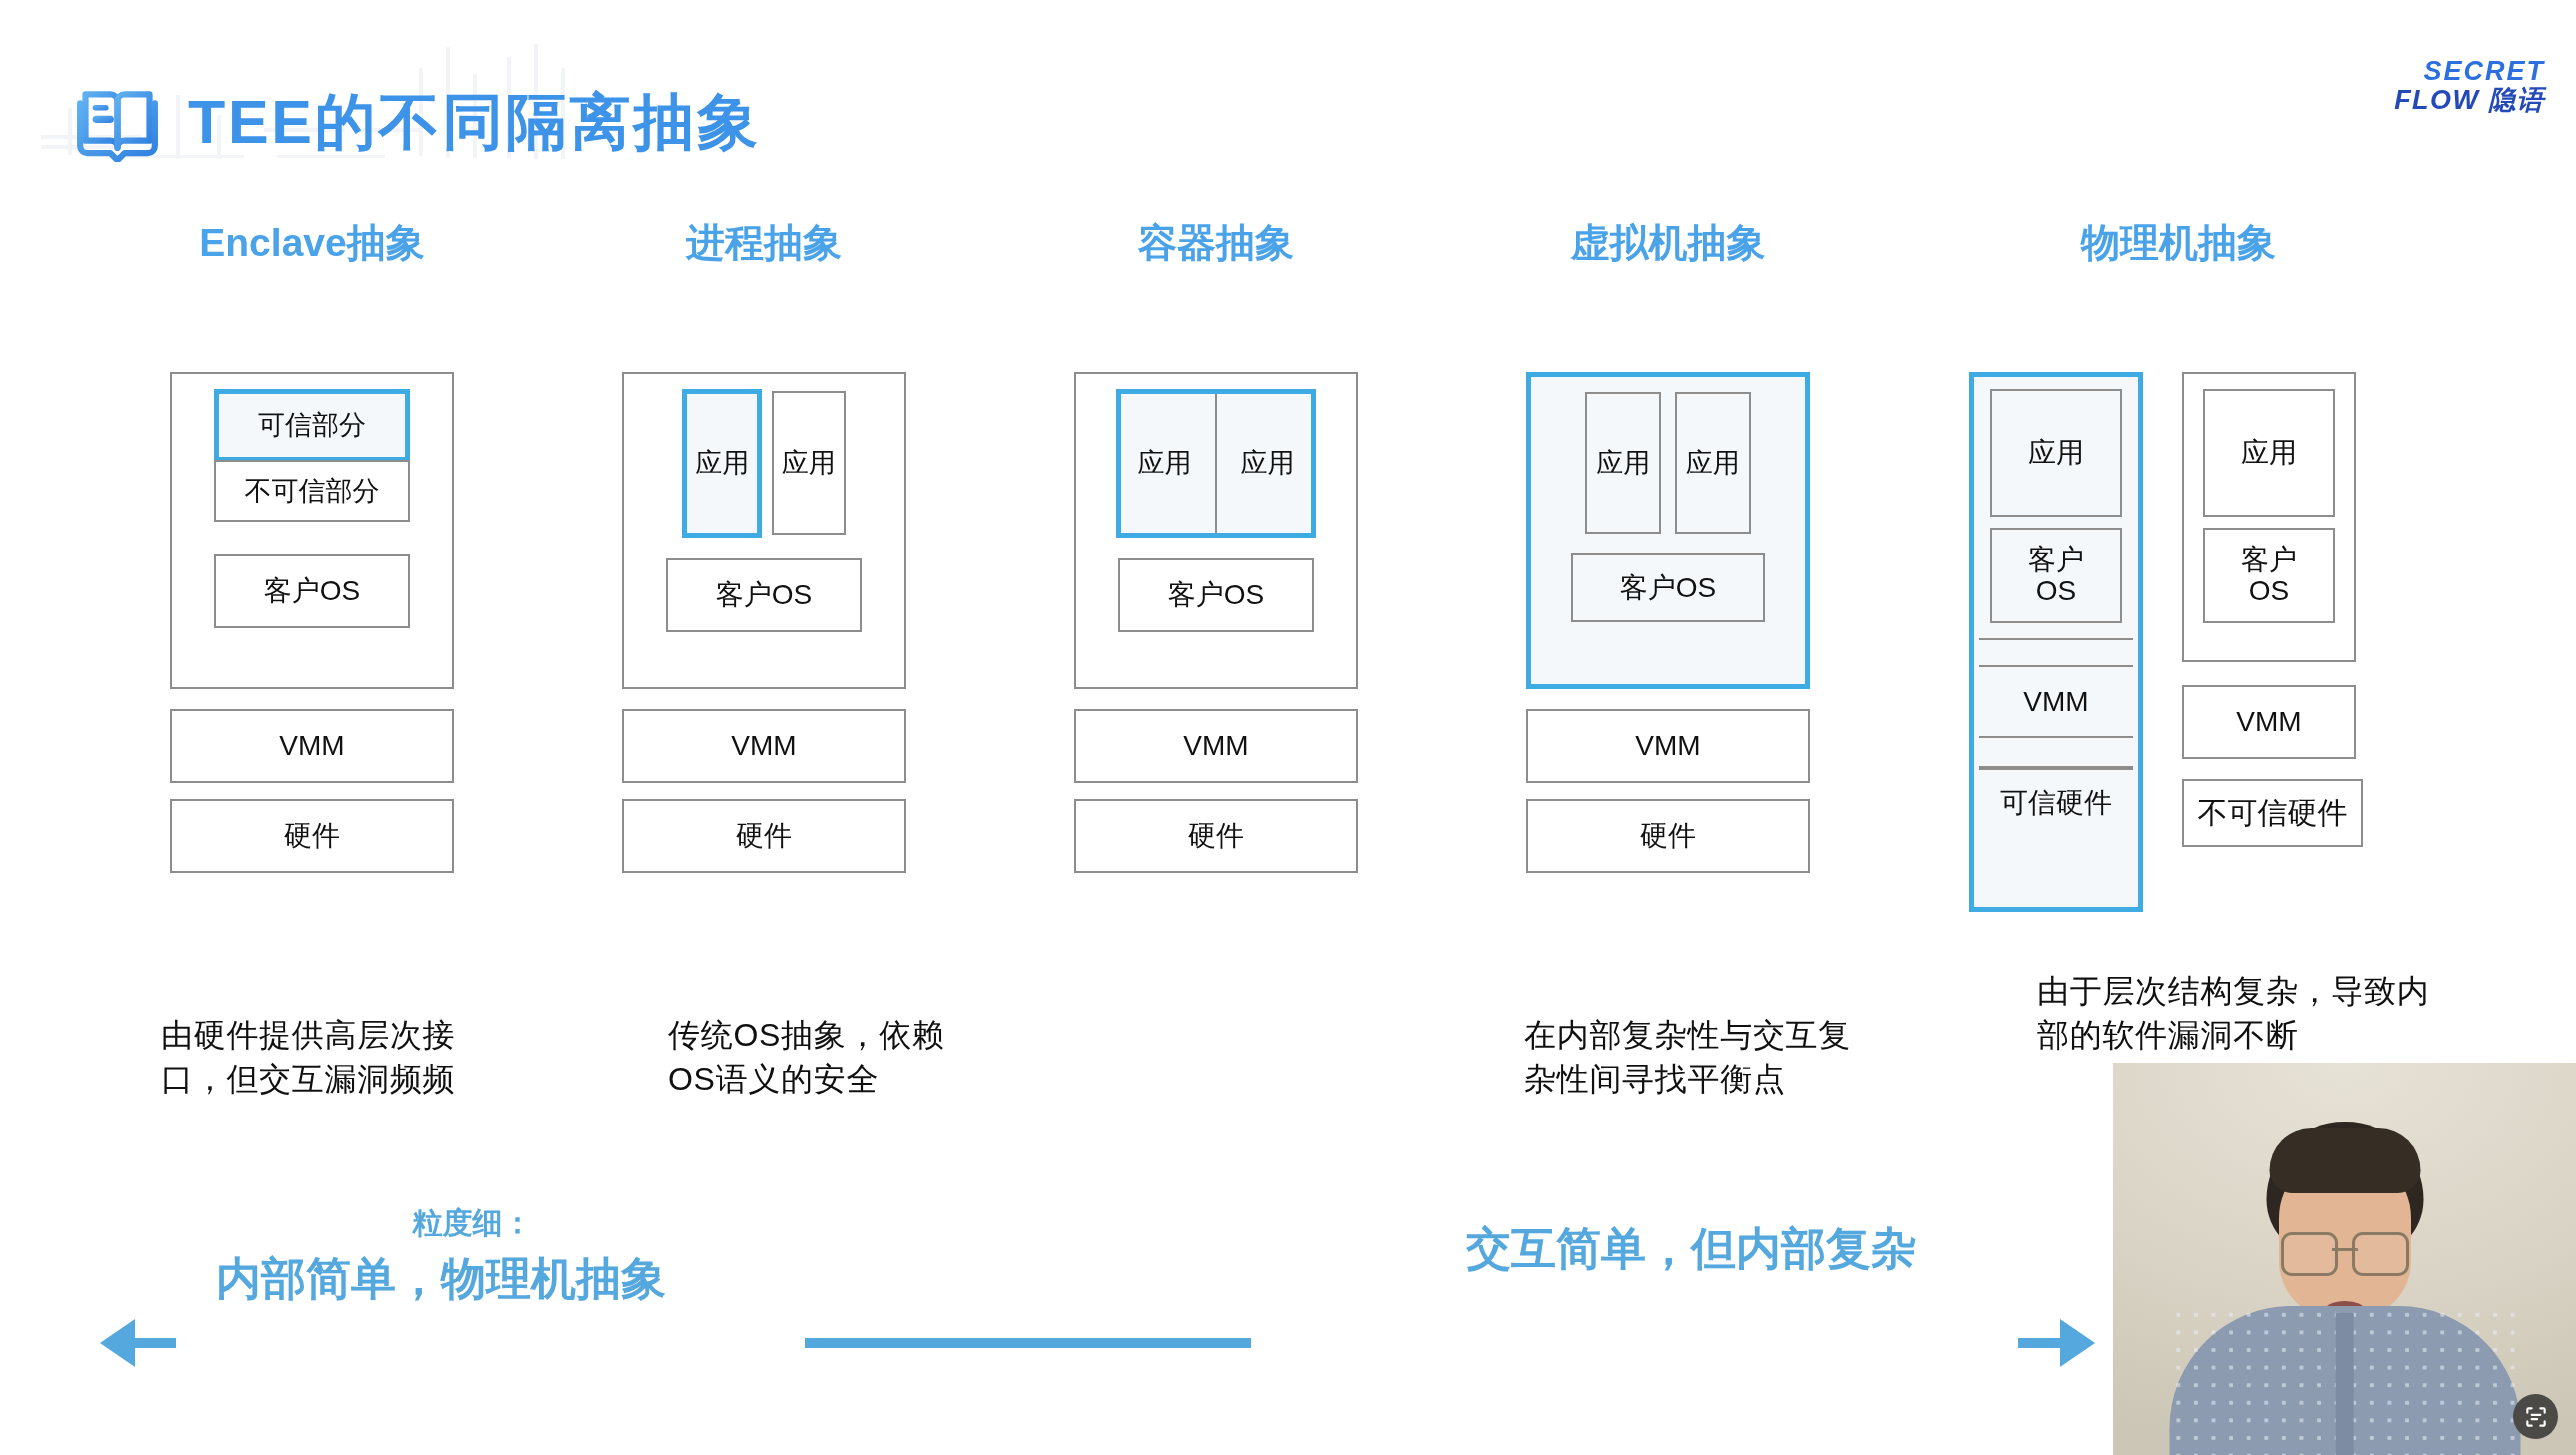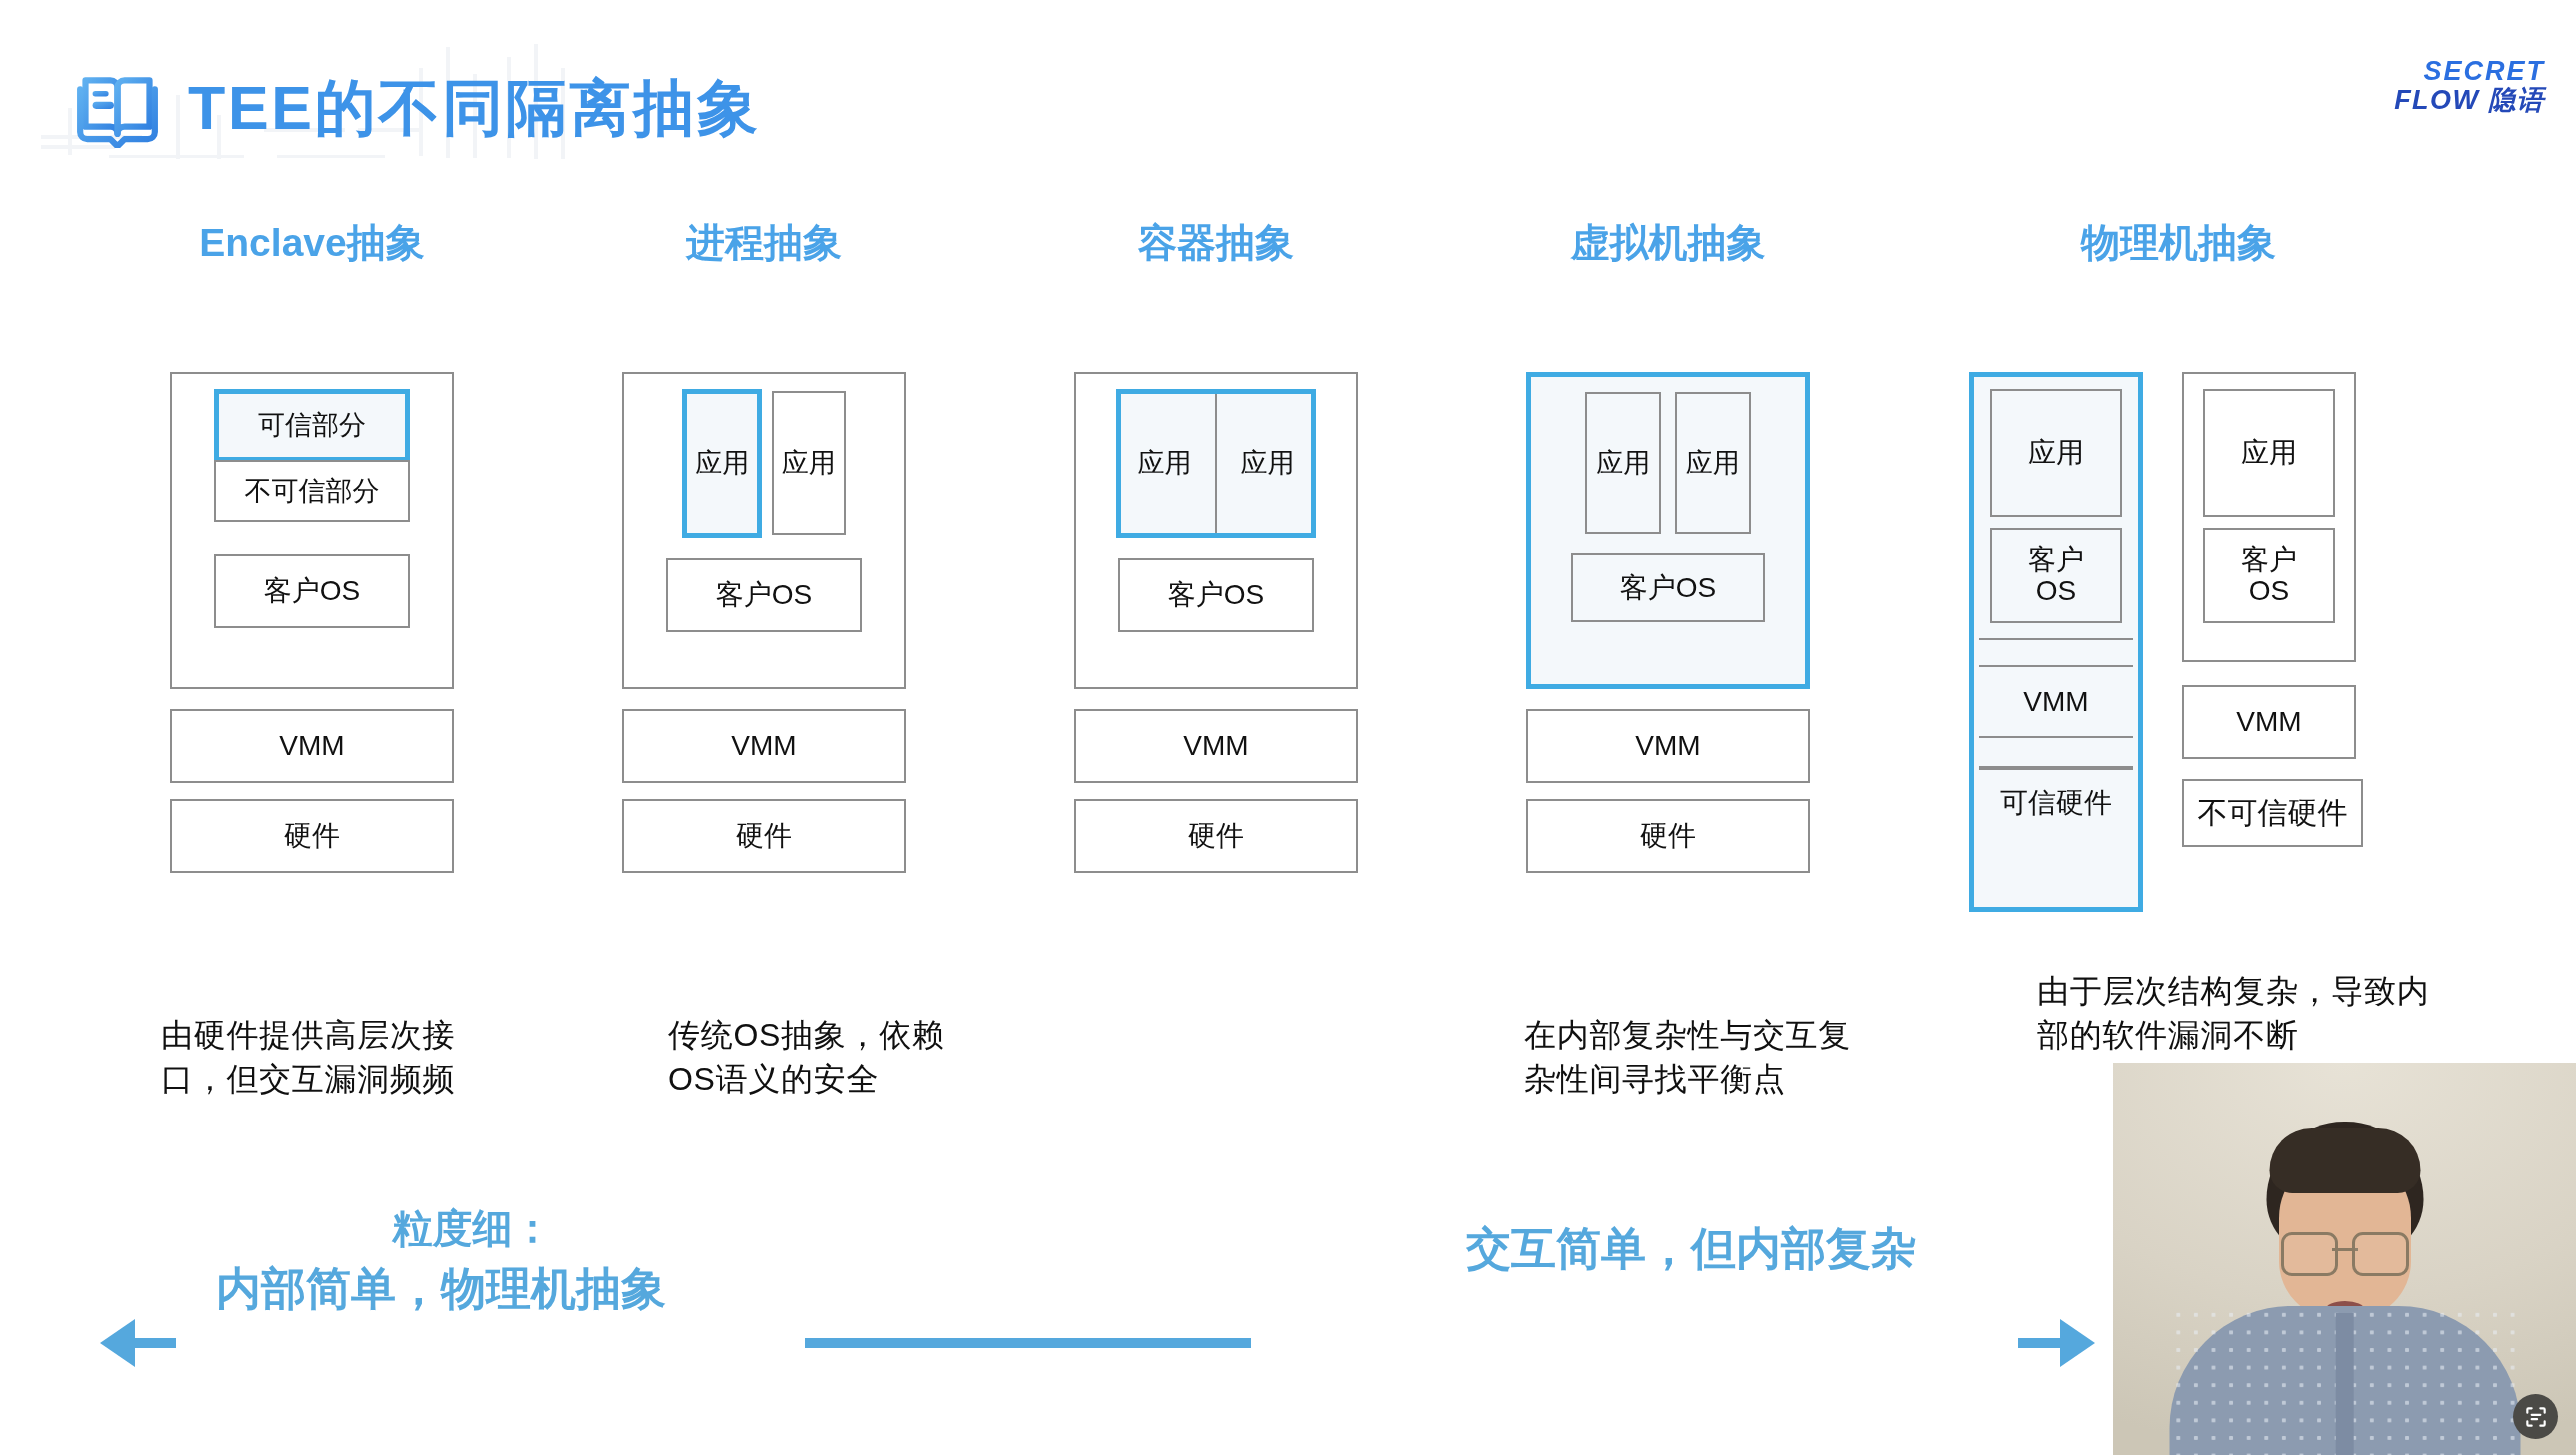--- a/index.html
+++ b/index.html
@@ -15,21 +15,21 @@
   .wm i{position:absolute;background:#8a9bb4;display:block;}
 
   
   .logo{position:absolute;right:31px;top:17.6px;text-align:right;line-height:1;}
   .logo .l1{font-size:27px;font-weight:bold;font-style:italic;letter-spacing:2px;
             color:#2b6fe0;margin-top:40px;}
   .logo .l2{font-size:27px;font-weight:bold;font-style:italic;letter-spacing:1.4px;
             color:#2449b8;margin-top:2.7px;}
 
   
-  .title-row{position:absolute;left:73px;top:68px;display:flex;align-items:center;gap:26px;}
+  .title-row{position:absolute;left:73px;top:82px;display:flex;align-items:center;gap:26px;}
   .book-icon{width:89px;height:80px;position:relative;flex:0 0 auto;}
   .title-text{font-size:61px;font-weight:bold;color:#3d93e8;letter-spacing:2.7px;
               line-height:1;white-space:nowrap;}
 
   
   .cols{position:absolute;left:0;top:223px;width:2576px;height:763px;margin-left:48px;}
   .col{position:absolute;top:0;}
   .col-head{font-size:39px;font-weight:bold;color:#4aa3e8;text-align:center;line-height:1;
             white-space:nowrap;}
 
@@ -41,21 +41,21 @@
   .box.outer{flex-direction:column;justify-content:flex-start;padding:15px 0 0 0;}
   .box.hl{border:5.4px solid #3fabe3;background:#f4f8fb;}
   .fill{background:#f4f8fb;}
 
   .caption{position:absolute;font-size:32px;line-height:1.38;color:#101010;
            font-weight:500;letter-spacing:0.7px;}
 
   
   .bot{position:absolute;left:0;top:1208px;width:2576px;height:169px;}
   .botgrp{position:absolute;color:#55a8dd;font-weight:bold;}
-  .botgrp .t1{font-size:40px;text-align:center;line-height:1;}
+  .botgrp .t1{font-size:30px;text-align:center;line-height:1;}
   .botgrp .t2{font-size:45px;line-height:1;margin-top:17.6px;white-space:nowrap;}
 
   .arrow{position:absolute;height:9.5px;background:#55a8dd;}
   .ahead{position:absolute;width:0;height:0;}
   .ahead.left{border-top:24px solid transparent;border-bottom:24px solid transparent;
               border-right:35px solid #55a8dd;}
   .ahead.right{border-top:24px solid transparent;border-bottom:24px solid transparent;
                border-left:35px solid #55a8dd;}
 
   

